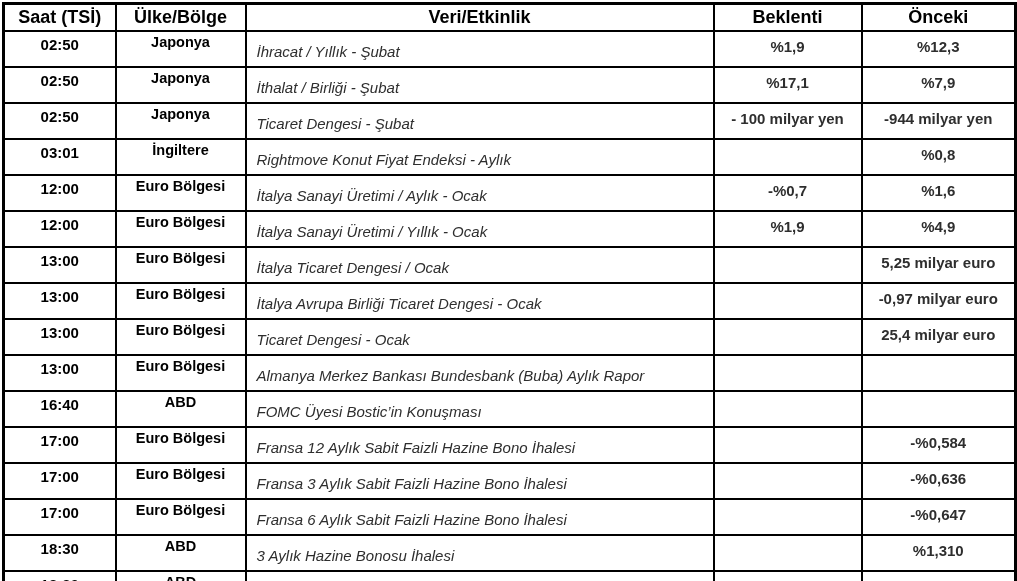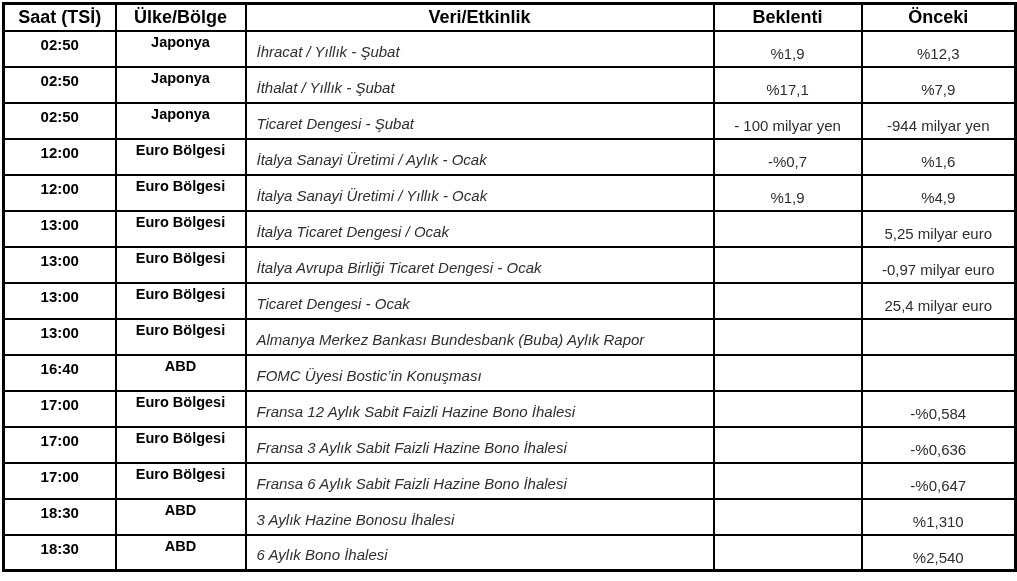--- a/index.html
+++ b/index.html
@@ -54,21 +54,22 @@
     text-align: left;
     vertical-align: bottom;
     padding: 0 0 6px 10px;
     font-style: italic;
   }
   td.c-val {
     font-size: 15px;
     color: #2e2e2e;
     text-align: center;
     vertical-align: top;
-    padding-top: 13px;
+    padding-top: 6px;
+    font-weight: bold;
   }
 </style>
 </head>
 <body>
 
 <table class="calendar">
   <colgroup>
     <col style="width:112px">
       <col style="width:130px">
       <col style="width:468px">
@@ -88,32 +89,39 @@
     <tr>
       <td class="c-time">02:50</td>
       <td class="c-region">Japonya</td>
       <td class="c-event">İhracat / Yıllık - Şubat</td>
       <td class="c-val">%1,9</td>
       <td class="c-val">%12,3</td>
     </tr>
     <tr>
       <td class="c-time">02:50</td>
       <td class="c-region">Japonya</td>
-      <td class="c-event">İthalat / Yıllık - Şubat</td>
+      <td class="c-event">İthalat / Birliği - Şubat</td>
       <td class="c-val">%17,1</td>
       <td class="c-val">%7,9</td>
     </tr>
     <tr>
       <td class="c-time">02:50</td>
       <td class="c-region">Japonya</td>
       <td class="c-event">Ticaret Dengesi - Şubat</td>
       <td class="c-val">- 100 milyar yen</td>
       <td class="c-val">-944 milyar yen</td>
     </tr>
     <tr>
+      <td class="c-time">03:01</td>
+      <td class="c-region">İngiltere</td>
+      <td class="c-event">Rightmove Konut Fiyat Endeksi - Aylık</td>
+      <td class="c-val"></td>
+      <td class="c-val">%0,8</td>
+    </tr>
+    <tr>
       <td class="c-time">12:00</td>
       <td class="c-region">Euro Bölgesi</td>
       <td class="c-event">İtalya Sanayi Üretimi / Aylık  - Ocak</td>
       <td class="c-val">-%0,7</td>
       <td class="c-val">%1,6</td>
     </tr>
     <tr>
       <td class="c-time">12:00</td>
       <td class="c-region">Euro Bölgesi</td>
       <td class="c-event">İtalya Sanayi Üretimi / Yıllık - Ocak</td>

